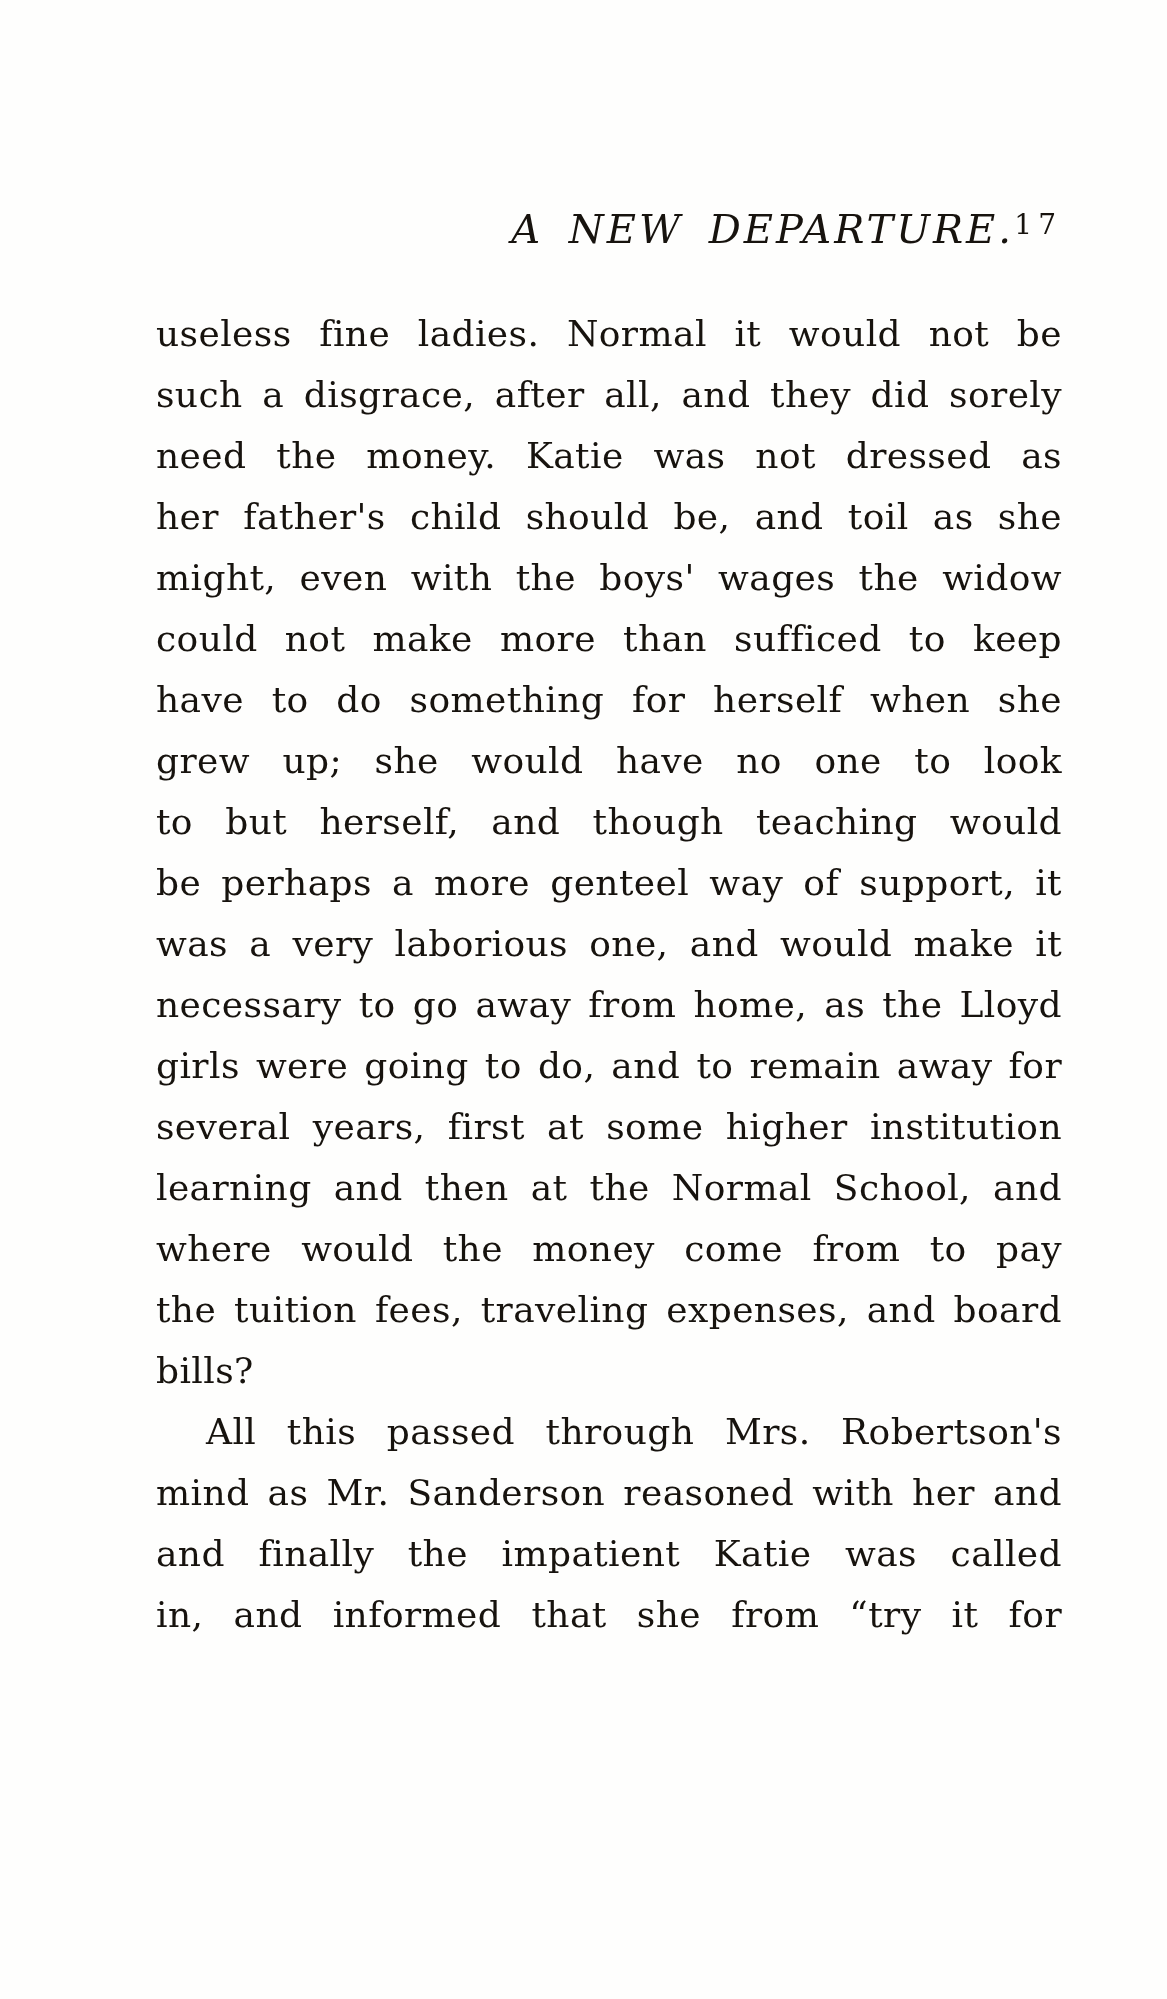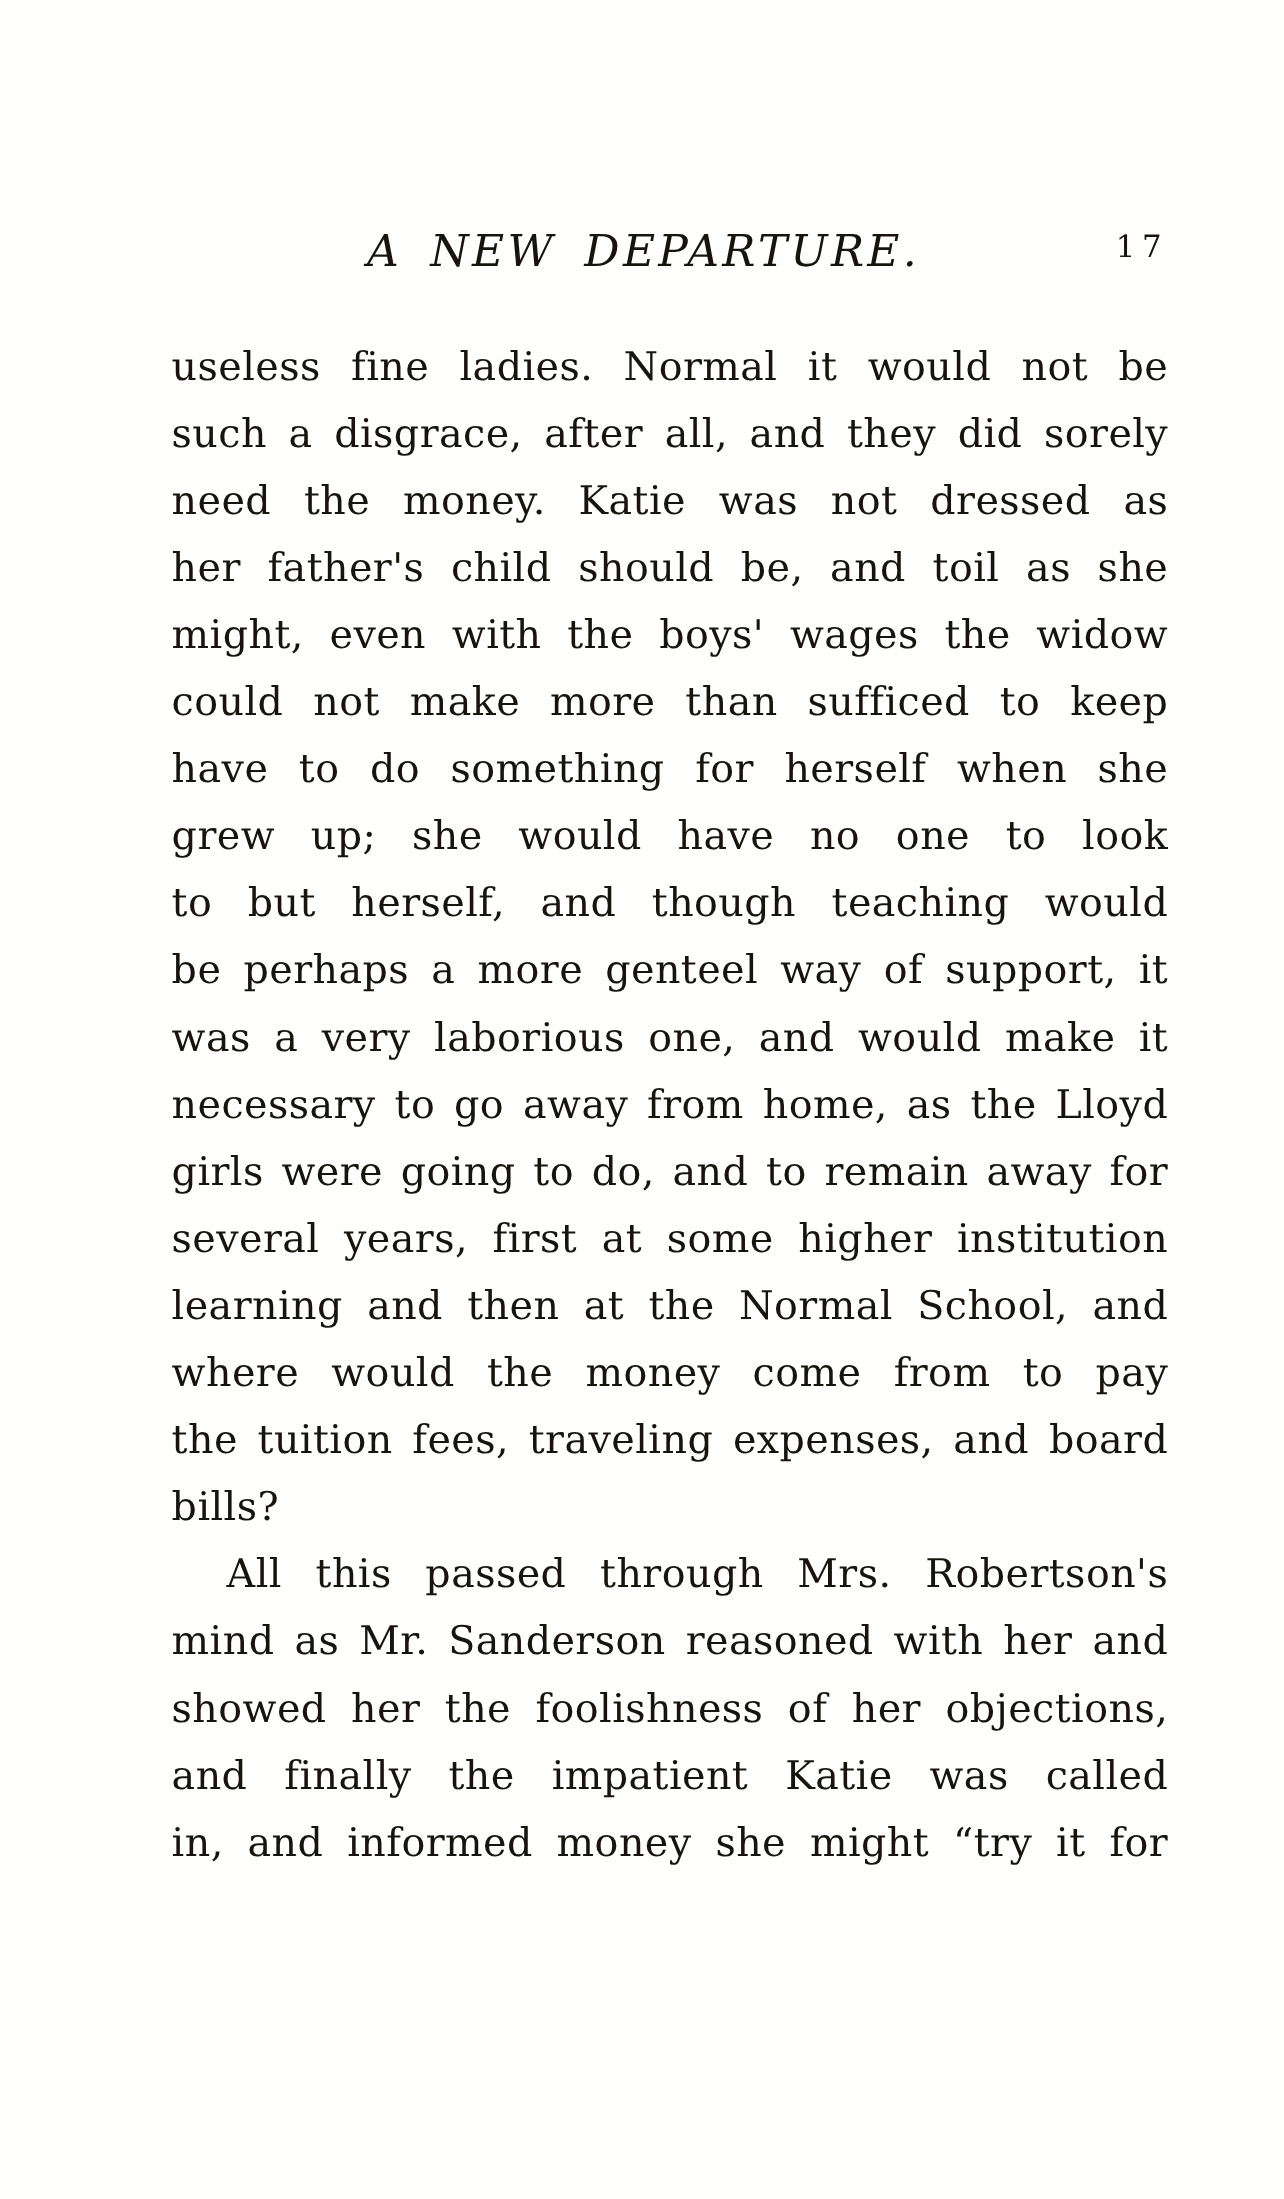--- a/index.html
+++ b/index.html
@@ -20,21 +20,21 @@
     position: absolute;
     top: 206px;
     left: 156px;
     width: 906px;
     height: 52px;
   }
   .running-title {
     position: absolute;
     left: 0;
     right: 48px;
-    text-align: center;
+    text-align: right;
     font-style: italic;
     font-size: 40px;
     letter-spacing: 3px;
     word-spacing: 10px;
     white-space: nowrap;
   }
   .page-number {
     position: absolute;
     right: 0;
     top: 2px;
@@ -92,18 +92,17 @@
     <div class="line">was a very laborious one, and would make it</div>
     <div class="line">necessary to go away from home, as the Lloyd</div>
     <div class="line">girls were going to do, and to remain away for</div>
     <div class="line">several years, first at some higher institution of</div>
     <div class="line">learning and then at the Normal School, and</div>
     <div class="line">where would the money come from to pay</div>
     <div class="line">the tuition fees, traveling expenses, and board</div>
     <div class="line align-left">bills?</div>
     <div class="line indent">All this passed through Mrs. Robertson's</div>
     <div class="line">mind as Mr. Sanderson reasoned with her and</div>
-    <div class="line">showed her the foolishness of her objections,</div>
     <div class="line">and finally the impatient Katie was called</div>
-    <div class="line">in, and informed money she might “try it for</div>
+    <div class="line">in, and informed that she from “try it for</div>
   </div>
 
 </div>
 
 </body></html>

